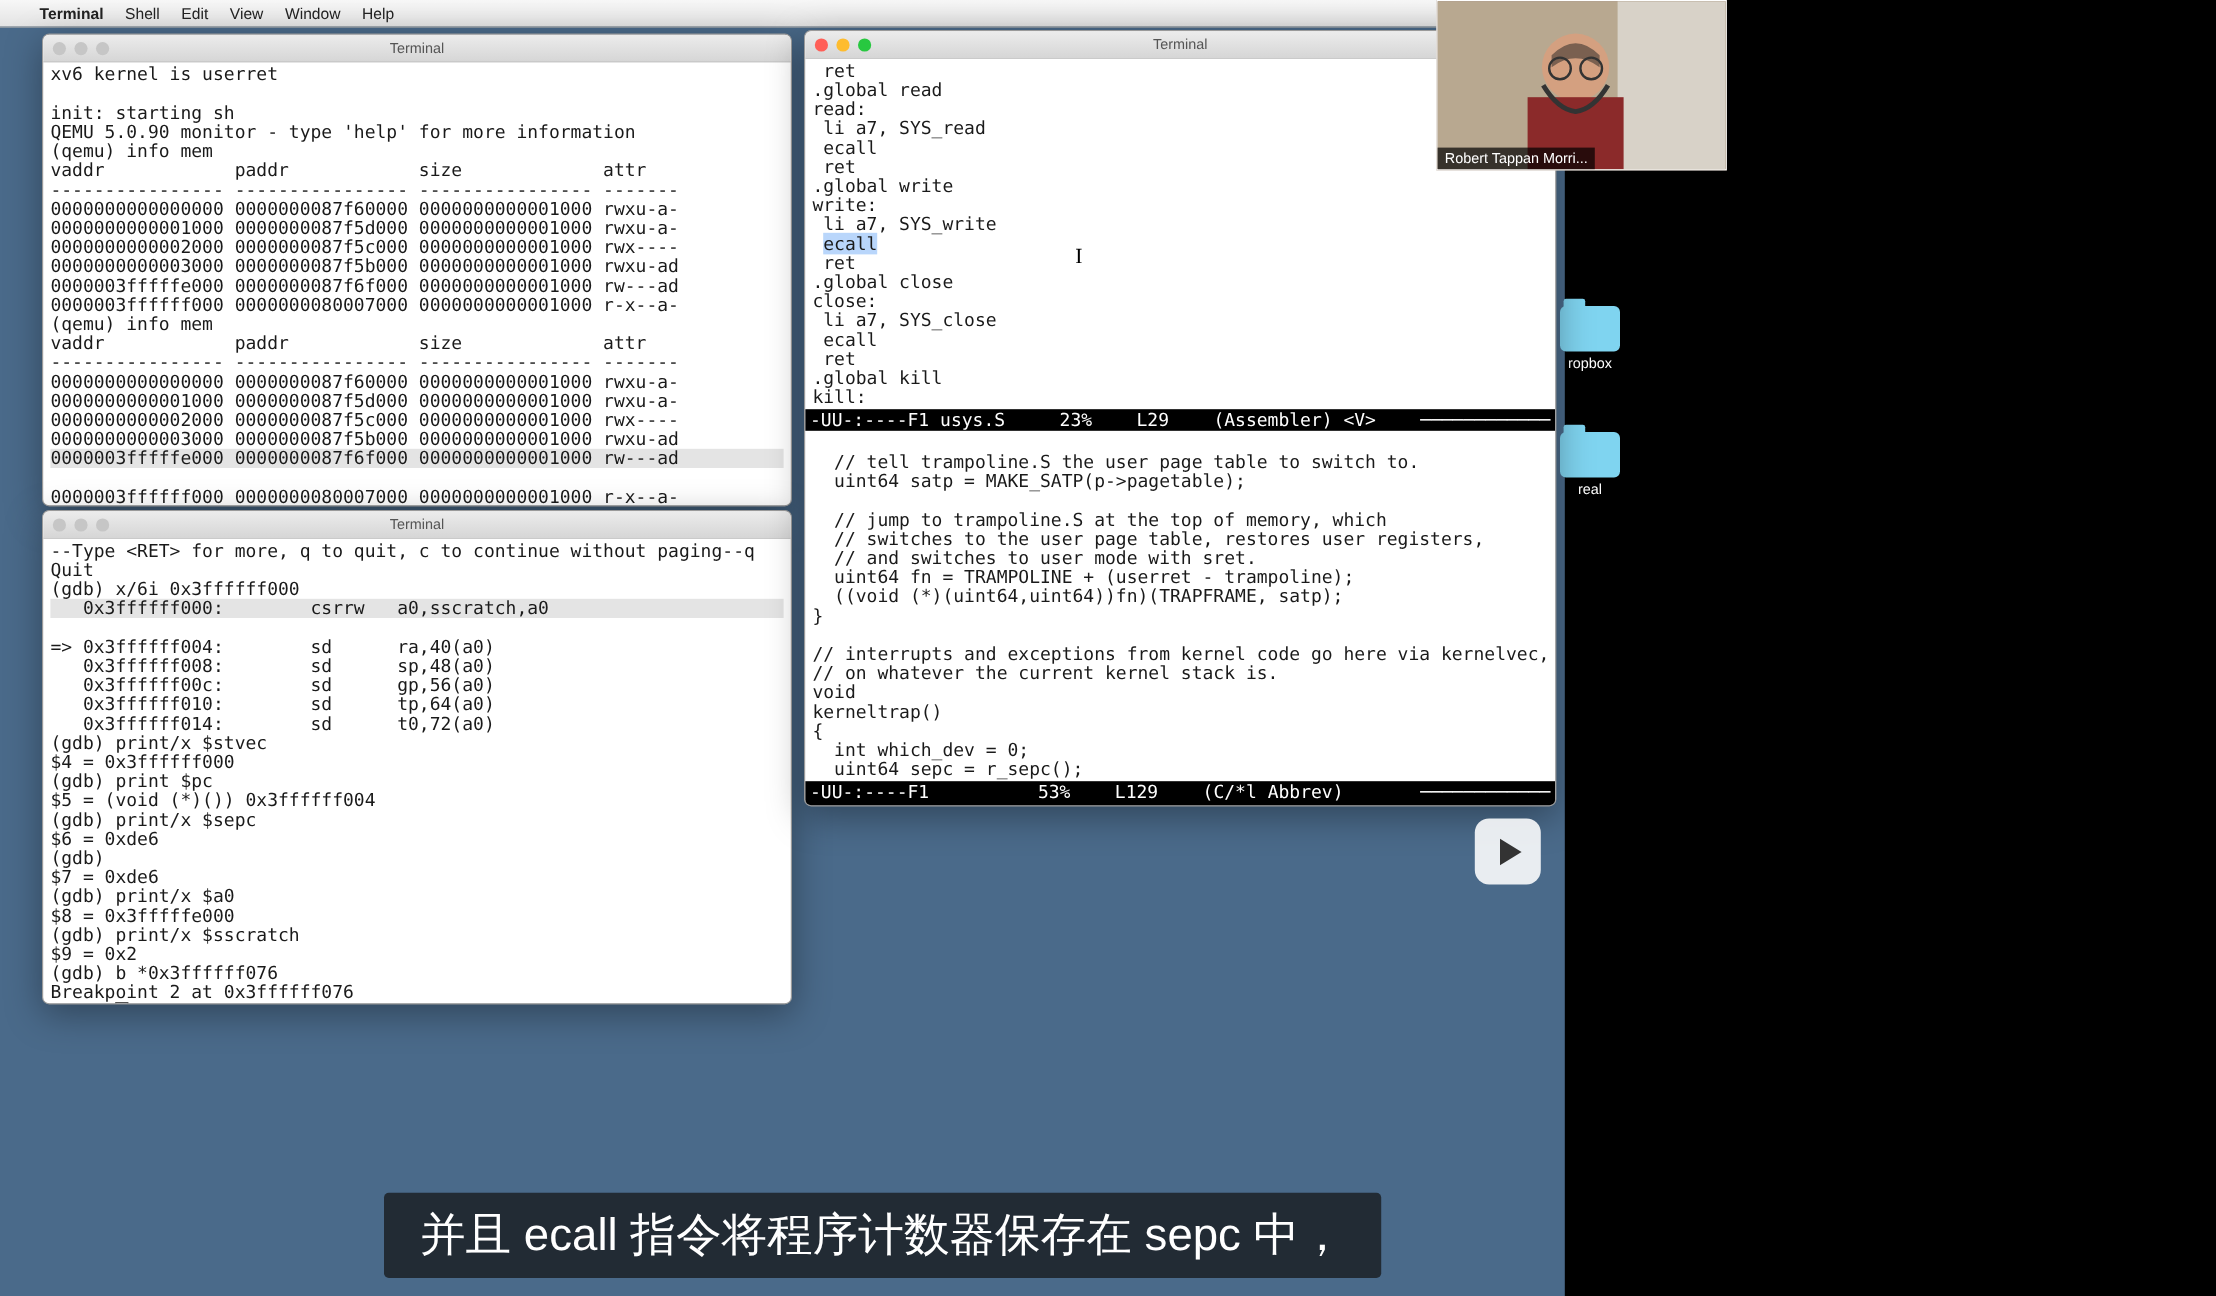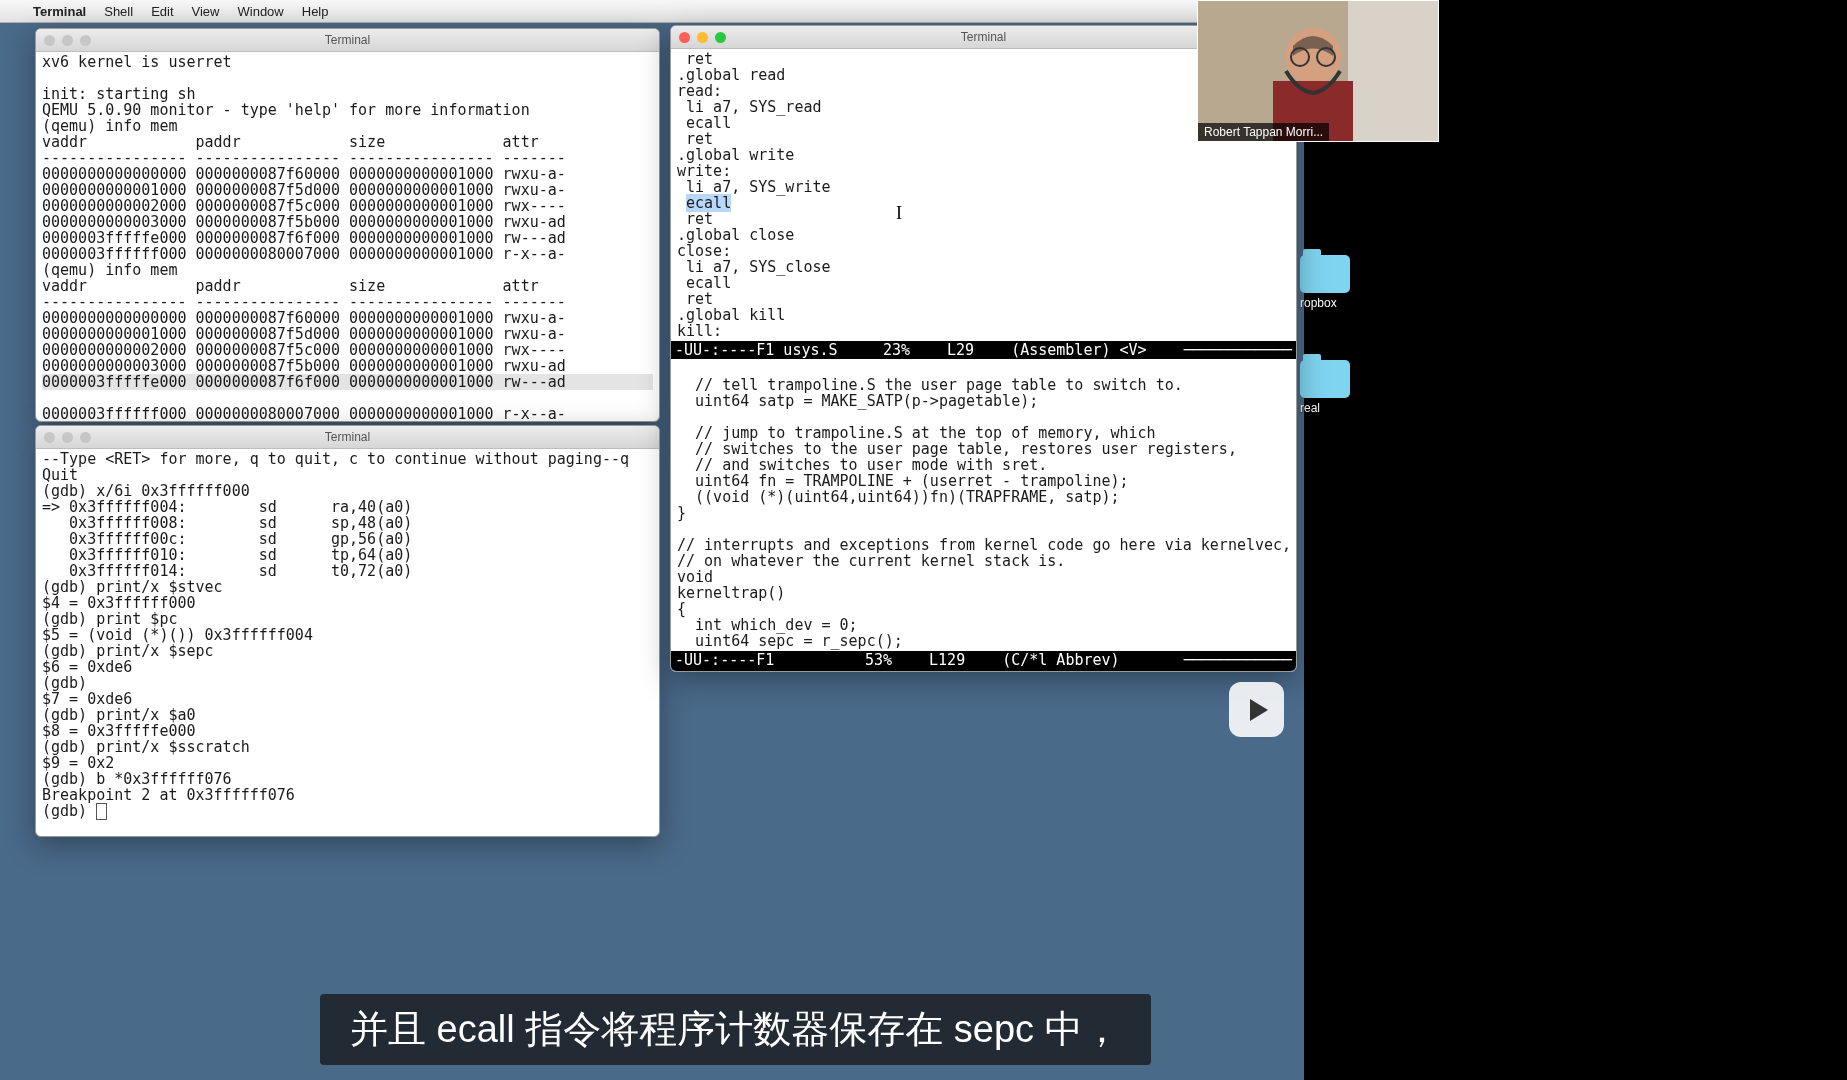--- a/index.html
+++ b/index.html
@@ -18,21 +18,21 @@
   .light{width:11px;height:11px;border-radius:50%}
   .red{background:#ff5f57}
   .yellow{background:#febc2e}
   .green{background:#28c840}
   .dim{background:#c6c6c6}
   .titlebar .title{position:absolute;left:0;right:0;text-align:center;font-size:12px;color:#555}
   .termbody{padding:2px 6px;font-family:Menlo,Consolas,monospace;font-size:15px;line-height:16px;white-space:pre;color:#1a1a1a;overflow:hidden}
   .hl-line{background:#e4e4e4;display:block}
   .sel{background:#b9d6fb}
   .emacsstatus{background:#000;color:#fff;font-family:Menlo,monospace;font-size:15px;padding:0 4px;display:flex;gap:37px}
-  .desktop-icon{position:absolute;display:flex;flex-direction:column;gap:3px;color:#fff;text-shadow:0 1px 2px rgba(0,0,0,.6);font-size:12px}
+  .desktop-icon{position:absolute;display:flex;flex-direction:column;align-items:center;gap:3px;color:#fff;text-shadow:0 1px 2px rgba(0,0,0,.6);font-size:12px}
   .folder{width:50px;height:38px;background:#7fd4f0;border-radius:5px;position:relative}
   .folder::before{content:"";position:absolute;top:-6px;left:3px;width:18px;height:8px;background:#7fd4f0;border-radius:2px 2px 0 0}
   .webcam{position:absolute;top:0;right:0;width:240px;height:140px;background:#9a8572;border:1px solid #ffffff}
   .webcam .namebar{position:absolute;left:0;bottom:0;background:rgba(0,0,0,.7);color:#fff;font-size:12px;padding:2px 6px}
   .playbtn{position:absolute;width:55px;height:55px;background:rgba(255,255,255,.88);border-radius:12px;display:flex;align-items:center;justify-content:center}
   .playbtn::after{content:"";border-left:18px solid #333;border-top:11px solid transparent;border-bottom:11px solid transparent;margin-left:4px}
   .subtitle{position:absolute;left:320px;bottom:15px;background:rgba(20,20,20,.72);color:#fff;font-size:38px;padding:10px 30px;border-radius:4px}
   .cursor-i{position:absolute;font-family:serif;color:#000;font-size:18px}
   .cursorbox{display:inline-block;width:9px;height:15px;border:1px solid #555;vertical-align:text-bottom}
 </style>
@@ -110,20 +110,21 @@
       <div class="lights">
         <div class="light dim"></div>
         <div class="light dim"></div>
         <div class="light dim"></div>
       </div>
       <div class="title">Terminal</div>
     </div>
     <div class="termbody" id="w2body"><span>--Type &lt;RET&gt; for more, q to quit, c to continue without paging--q</span>
 <span>Quit</span>
 <span>(gdb) x/6i 0x3ffffff000</span>
+<span class="hl-line">   0x3ffffff000:        csrrw   a0,sscratch,a0</span>
 <span>=&gt; 0x3ffffff004:        sd      ra,40(a0)</span>
 <span>   0x3ffffff008:        sd      sp,48(a0)</span>
 <span>   0x3ffffff00c:        sd      gp,56(a0)</span>
 <span>   0x3ffffff010:        sd      tp,64(a0)</span>
 <span>   0x3ffffff014:        sd      t0,72(a0)</span>
 <span>(gdb) print/x $stvec</span>
 <span>$4 = 0x3ffffff000</span>
 <span>(gdb) print $pc</span>
 <span>$5 = (void (*)()) 0x3ffffff004</span>
 <span>(gdb) print/x $sepc</span>

